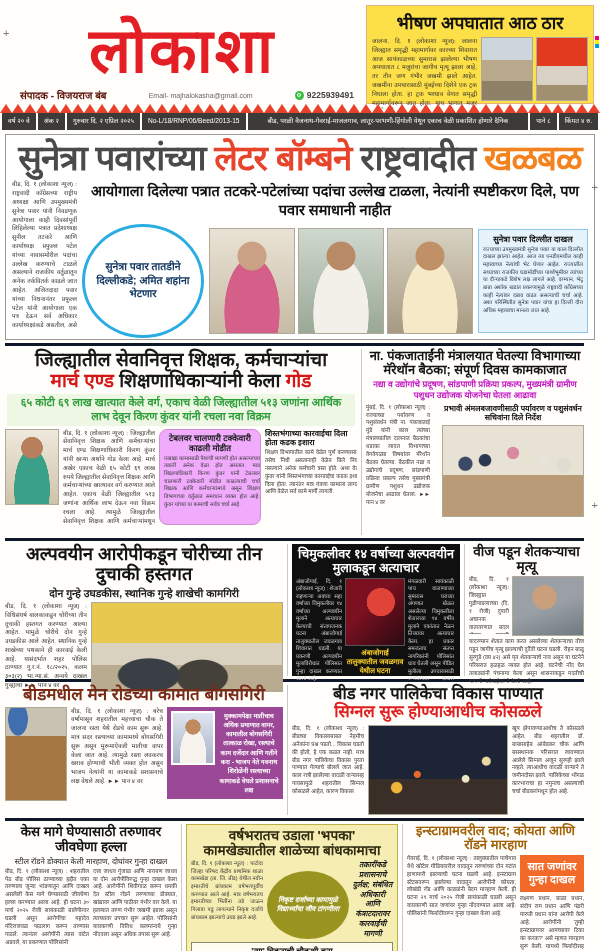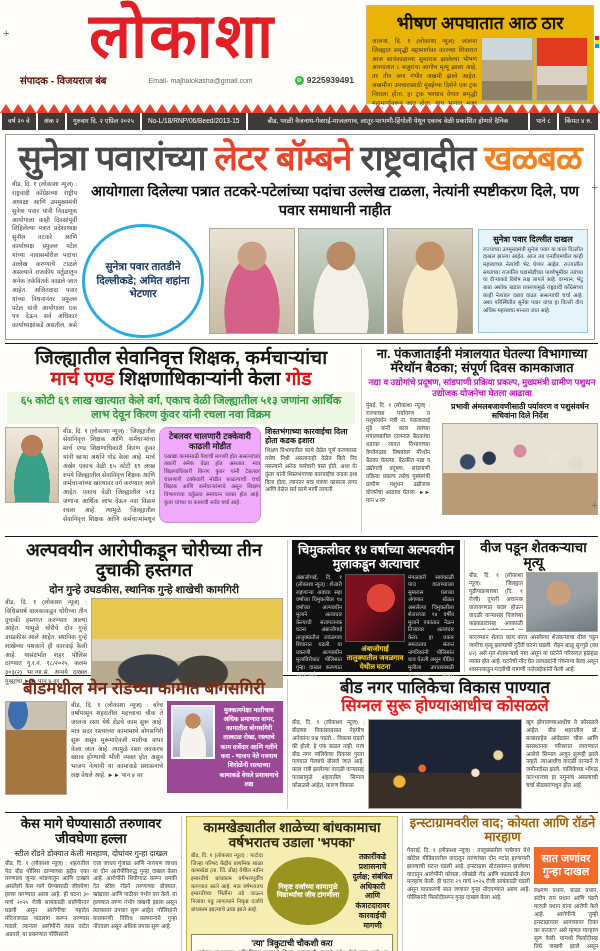--- a/index.html
+++ b/index.html
@@ -5,30 +5,30 @@
   html,body{margin:0;padding:0;background:#e9e9e9;font-family:"Liberation Sans",sans-serif;}
   .page{position:relative;width:600px;height:951px;margin:0 auto;background:#fffefa;overflow:hidden;color:#222;}
   .reg{position:absolute;color:#777;font-size:11px;line-height:1;}
   .calib{position:absolute;width:4px;}
   .calib i{display:block;width:4px;height:4px;}
   .t{font-size:6.2px;line-height:1.42;text-align:justify;color:#333;overflow:hidden;}
   .photo{border:1px solid #b0a898;background:#cfc8ba;}
 
   
   .masthead{display:flex;padding:5px 6px 2px 6px;height:106px;box-sizing:border-box;}
-  .mast-left{flex:1;display:flex;flex-direction:column;justify-content:flex-start;align-items:center;padding-right:8px;}
+  .mast-left{flex:1;display:flex;flex-direction:column;justify-content:flex-end;align-items:center;padding-right:8px;}
   .logo{font-size:62px;font-weight:bold;color:#e31e24;line-height:1;letter-spacing:2px;}
   .mast-meta{width:100%;display:flex;align-items:center;justify-content:space-between;margin-top:6px;padding:0 4px 2px 14px;box-sizing:border-box;}
   .editor{font-size:10px;font-weight:bold;color:#5a1208;}
   .email{font-size:7px;color:#666;}
   .phone{display:flex;align-items:center;gap:3px;font-size:8.5px;color:#444;font-weight:bold;}
   .wa{width:9px;height:9px;border-radius:50%;background:#35c13f;display:inline-block;position:relative;}
   .wa::after{content:"";position:absolute;left:2.5px;top:2.5px;width:4px;height:4px;border:1px solid #fff;border-radius:50%;box-sizing:border-box;}
 
-  .acc-box{width:228px;background:#eab308;border:1px solid #e3b27c;padding:3px 5px;box-sizing:border-box;}
+  .acc-box{width:228px;background:#fde047;border:1px solid #e3b27c;padding:3px 5px;box-sizing:border-box;}
   .acc-box h2{margin:1px 0 3px 0;font-size:17.5px;text-align:center;color:#111;}
   .acc-flex{display:flex;gap:4px;}
   .acc-flex .t{width:112px;height:72px;}
   .acc-photos{flex:1;display:flex;gap:3px;}
   .ph-acc1{width:50px;height:62px;background:linear-gradient(180deg,#cdd6da 0 35%,#b9a98c 35% 70%,#8f8068 70% 100%);}
   .ph-acc2{width:50px;height:62px;background:linear-gradient(180deg,#e23a1e 0 45%,#d9d2c4 45% 75%,#a09070 75% 100%);}
   .acc-more{font-size:6.5px;font-weight:bold;color:#c01515;margin-top:1px;}
 
   
   .sawtooth{display:block;margin-top:-2px;}
@@ -51,21 +51,21 @@
   .lead-photos{display:flex;gap:3px;}
   .lead-photos .photo{width:84px;height:104px;}
   .ph-p1{background:radial-gradient(circle at 50% 26%,#caa184 0 16%,transparent 17%),radial-gradient(ellipse at 50% 80%,#d4608a 0 46%,transparent 47%),linear-gradient(#e9e2d4,#c8bba6);}
   .ph-p2{background:radial-gradient(circle at 50% 26%,#b98a66 0 16%,transparent 17%),radial-gradient(ellipse at 50% 82%,#f3f0ea 0 46%,transparent 47%),linear-gradient(#cfd8ce,#9aa896);}
   .ph-p3{background:radial-gradient(circle at 50% 26%,#c09066 0 16%,transparent 17%),radial-gradient(ellipse at 50% 82%,#f5e9c8 0 46%,transparent 47%),linear-gradient(#d8d2c2,#a89a82);}
   .delhi-box{width:110px;background:#e7f3fb;border:1px solid #8cc6ea;padding:3px 4px;box-sizing:border-box;height:104px;overflow:hidden;flex:none;}
   .delhi-box h3{margin:0 0 2px 0;font-size:8.2px;text-align:center;color:#101010;}
   .delhi-box .t{font-size:5.4px;color:#234;}
 
   
-  .row{display:flex;margin:3px 2px 0 5px;border-top:1px solid #0f172a;padding-top:3px;}
+  .row{display:flex;margin:3px 16px 0 5px;border-top:3px solid #0f172a;padding-top:3px;}
   .vsep{width:0;border-left:1px solid #c9c9c9;margin:0 4px;}
   h4.sh{margin:0;text-align:center;line-height:1.12;}
 
   
   .b-march{width:352px;}
   .b-march h4{font-size:19px;color:#181818;}
   .b-march .l2 .rd{color:#d41616;}
   .green-box{background:#eef7e3;margin:3px 2px;padding:2px 4px;text-align:center;font-size:11px;font-weight:bold;color:#2f9e3c;line-height:1.25;}
   .march-row{display:flex;gap:4px;margin-top:2px;}
   .ph-teacher{width:52px;height:74px;flex:none;background:radial-gradient(circle at 50% 24%,#b97f5c 0 17%,transparent 18%),radial-gradient(ellipse at 50% 80%,#3aa08a 0 48%,transparent 49%),linear-gradient(#efe9dc,#cfc2aa);}
@@ -128,21 +128,21 @@
   
   .b-attack{width:172px;}
   .b-attack h4{font-size:13.4px;color:#131313;}
   .b-attack .sub{font-size:7.8px;font-weight:normal;text-align:center;margin:2px 0;color:#222;}
   .cols2{display:flex;gap:4px;}
   .cols2 .t{flex:1;height:106px;font-size:5.6px;}
   .b-school{width:212px;background:#f6edb2;border:1px solid #bfae46;padding:3px 4px;box-sizing:border-box;}
   .b-school h4{font-size:13.6px;color:#2e2a10;}
   .school-row{display:flex;gap:4px;margin-top:2px;}
   .school-row .t{width:72px;height:64px;font-size:5.4px;}
-  .school-right{flex:1;display:flex;gap:3px;align-items:center;}
+  .school-right{flex:1;display:flex;gap:3px;align-items:flex-end;font-style:italic;}
   .olive-circle{width:72px;height:58px;border-radius:50%;background:#99931f;color:#fff;font-size:6.8px;font-weight:bold;display:flex;align-items:center;justify-content:center;text-align:center;padding:5px;box-sizing:content-box;flex:none;line-height:1.3;}
   .school-bold{font-size:7.6px;font-weight:bold;color:#1c1c1c;text-align:center;line-height:1.3;}
   .inner-box{background:#fffdf2;border:1px solid #8a8a66;margin-top:3px;padding:2px 4px;}
   .inner-box h5{margin:0 0 1px 0;font-size:8.4px;text-align:center;color:#151515;}
   .inner-box .t{font-size:5.2px;height:30px;}
   .b-insta{flex:1;}
   .b-insta h4{font-size:13px;color:#a16207;}
   .insta-row{display:flex;gap:4px;margin-top:2px;}
   .insta-row .t{flex:1;height:118px;font-size:5.6px;}
   .insta-left{width:64px;flex:none;}
@@ -324,22 +324,22 @@
     <div class="b-attack">
       <h4 class="sh">केस मागे घेण्यासाठी तरुणावर जीवघेणा हल्ला</h4>
       <div class="sub">स्टील रॉडने डोक्यात केली मारहाण, दोघांवर गुन्हा दाखल</div>
       <div class="cols2">
         <div class="t">बीड, दि. १ (लोकाशा न्यूज) : शहरातील पेठ बीड पोलिस ठाण्याच्या हद्दीत एका तरुणाला जुन्या भांडणातून आणि दाखल असलेली केस मागे घेण्यासाठी जीवघेणा हल्ला करण्यात आला आहे. ही घटना ३० मार्च २०२५ रोजी सायंकाळी बालेपीरवर घडली असून आरोपींचा महादेव मंदिराजवळ पाठलाग करून तरुणास गाठले. त्यानंतर आरोपींनी त्यास वाटेत अडवले, या प्रकरणात पोलिसांनी</div>
         <div class="t">दत्ता जाधव गुंजाळ आणि नारायण जाधव या दोन आरोपींविरुद्ध गुन्हा दाखल केला आहे. आरोपींनी शिवीगाळ करून धमकी देत स्टील रॉडने तरुणाच्या डोक्यात, खांद्यावर आणि पाठीवर गंभीर वार केले. या हल्ल्यात तरुण गंभीर जखमी झाला असून त्याच्यावर उपचार सुरू आहेत. पोलिसांनी याप्रकरणी विविध कलमान्वये गुन्हा नोंदवला असून अधिक तपास सुरू आहे.</div>
       </div>
     </div>
     <div class="vsep"></div>
     <div class="b-school">
+      <h4 class="sh">वर्षभरातच उडाला 'भपका'</h4>
       <h4 class="sh">कामखेड्यातील शाळेच्या बांधकामाचा</h4>
-      <h4 class="sh">वर्षभरातच उडाला 'भपका'</h4>
       <div class="school-row">
         <div class="t">बीड, दि. १ (लोकाशा न्यूज) : पाटोदा जिल्हा परिषद केंद्रीय प्राथमिक शाळा कामखेडा (ता. जि. बीड) येथील नवीन इमारतीचे बांधकाम वर्षभरापूर्वीच करण्यात आले आहे. मात्र वर्षभरातच इमारतीच्या भिंतींना तडे जाऊन गिलावा पडू लागल्याने निकृष्ट दर्जाचे बांधकाम झाल्याचे उघड झाले आहे.</div>
         <div class="school-right">
           <div class="olive-circle">निकृष्ट दर्जाच्या कामामुळे विद्यार्थ्यांचा जीव टांगणीला</div>
           <div class="school-bold">तक्रारींकडे प्रशासनाचे दुर्लक्ष; संबंधित अधिकारी आणि कंत्राटदारावर कारवाईची मागणी</div>
         </div>
       </div>
       <div class="inner-box">
         <h5>'त्या' त्रिकुटाची चौकशी करा</h5>
         <div class="t">शाळेच्या बांधकामात अनियमितता झाल्याचे दिसत असतानाही त्याकडे दुर्लक्ष केले जात आहे. या बांधकामाशी संबंधित अभियंता, ठेकेदार आणि अधिकारी (त्रिकुट) यांची सखोल चौकशी करून दोषींवर कठोर कारवाई करावी, अशी मागणी ग्रामस्थांमधून केली जात आहे.</div>

